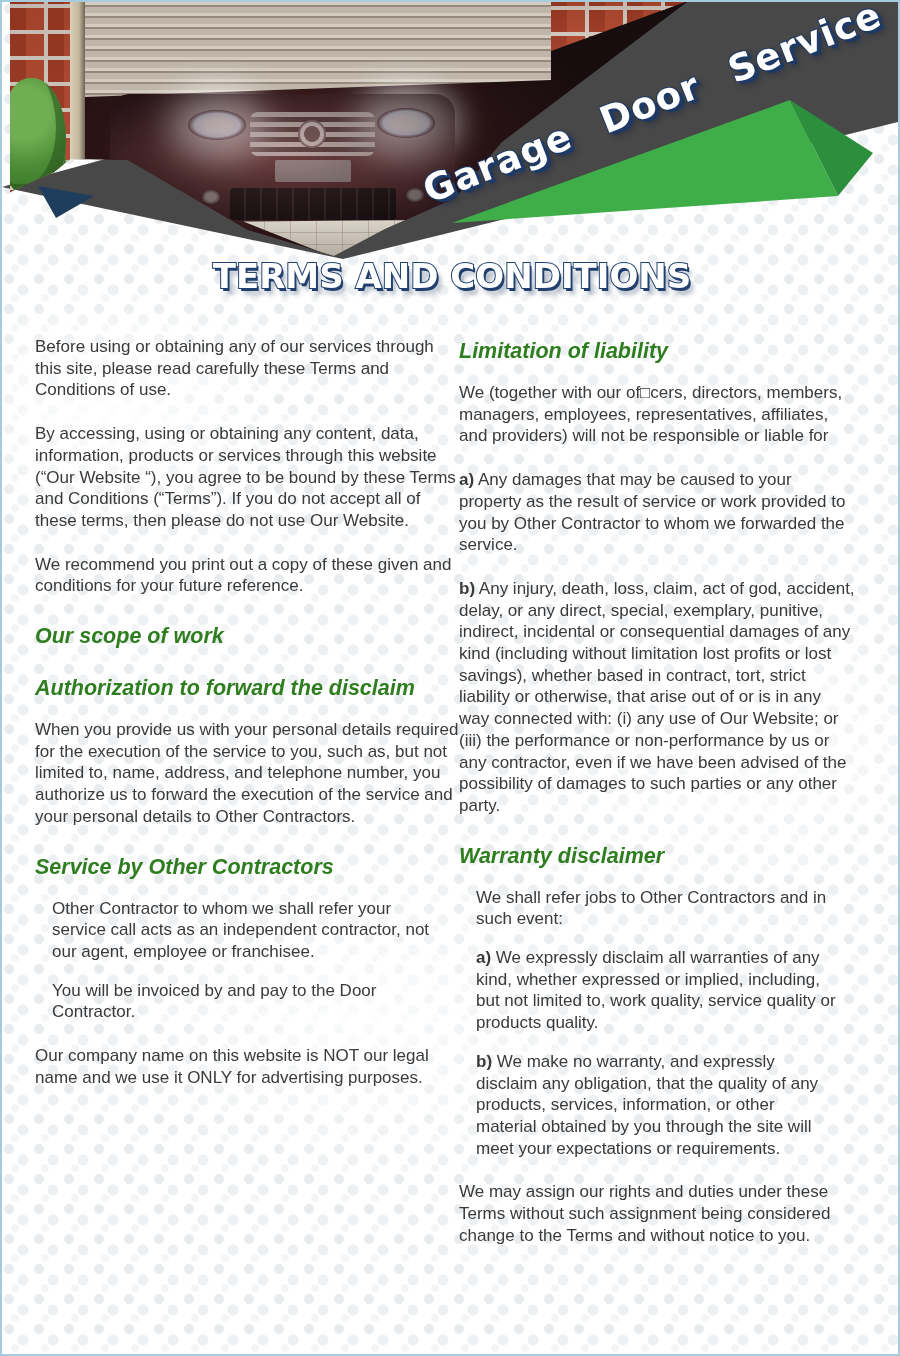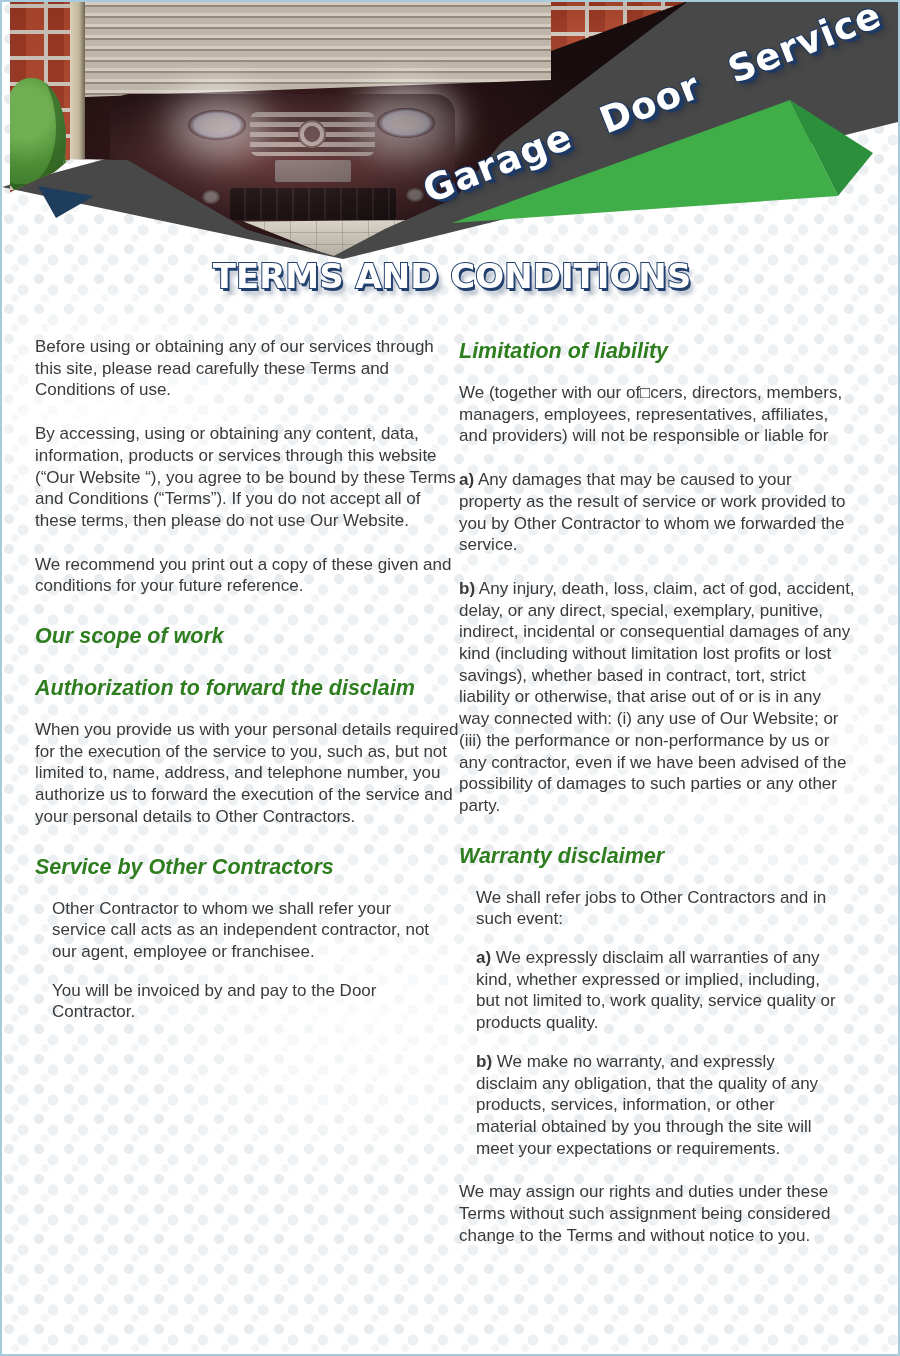--- a/index.html
+++ b/index.html
@@ -174,20 +174,21 @@
       <h3 class="sec">Our scope of work</h3>
 
       <h3 class="sec">Authorization to forward the disclaim</h3>
       <p class="para">When you provide us with your personal details required for the execution of the service to you, such as, but not limited to, name, address, and telephone number, you authorize us to forward the execution of the service and your personal details to Other Contractors.</p>
 
       <h3 class="sec">Service by Other Contractors</h3>
       <div class="group">
         <div class="block">Other Contractor to whom we shall refer your service call acts as an independent contractor, not our agent, employee or franchisee.</div>
         <div class="block">You will be invoiced by and pay to the Door Contractor.</div>
       </div>
+      <p class="para">Our company name on this website is NOT our legal name and we use it ONLY for advertising purposes.</p>
     </div>
 
     <div class="col">
       <h3 class="sec first">Limitation of liability</h3>
       <p class="para">We (together with our of□cers, directors, members, managers, employees, representatives, affiliates, and providers) will not be responsible or liable for</p>
       <p class="para"><b>a)</b><span> Any damages that may be caused to your property as the result of service or work provided to you by Other Contractor to whom we forwarded the service.</span></p>
       <p class="para"><b>b)</b><span> Any injury, death, loss, claim, act of god, accident, delay, or any direct, special, exemplary, punitive, indirect, incidental or consequential damages of any kind (including without limitation lost profits or lost savings), whether based in contract, tort, strict liability or otherwise, that arise out of or is in any way connected with: (i) any use of Our Website; or (iii) the performance or non-performance by us or any contractor, even if we have been advised of the possibility of damages to such parties or any other party.</span></p>
 
       <h3 class="sec">Warranty disclaimer</h3>
       <div class="group">

